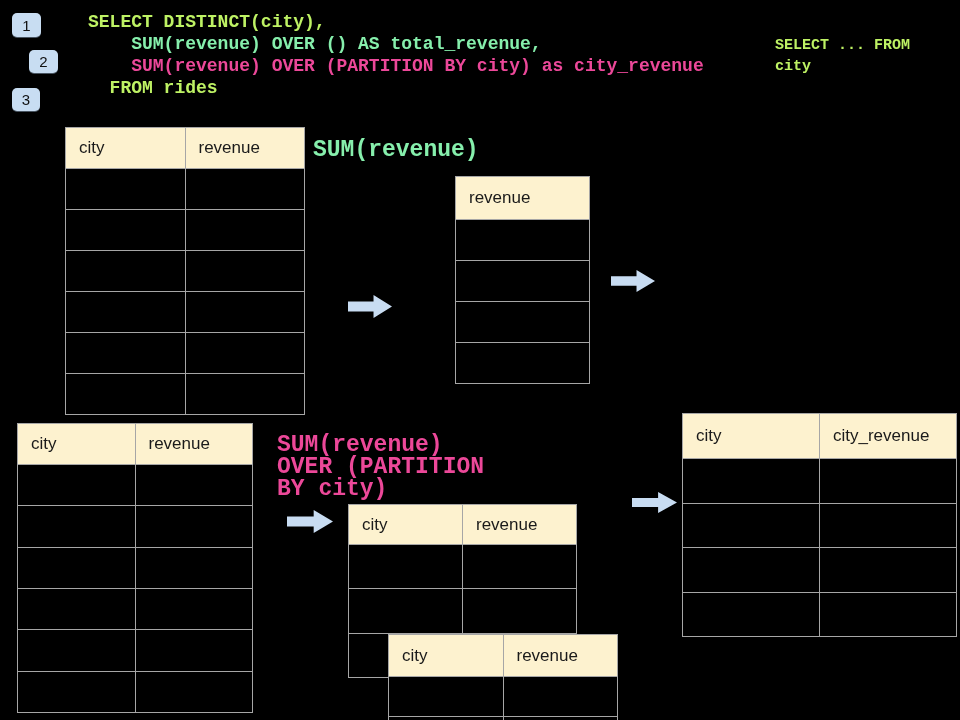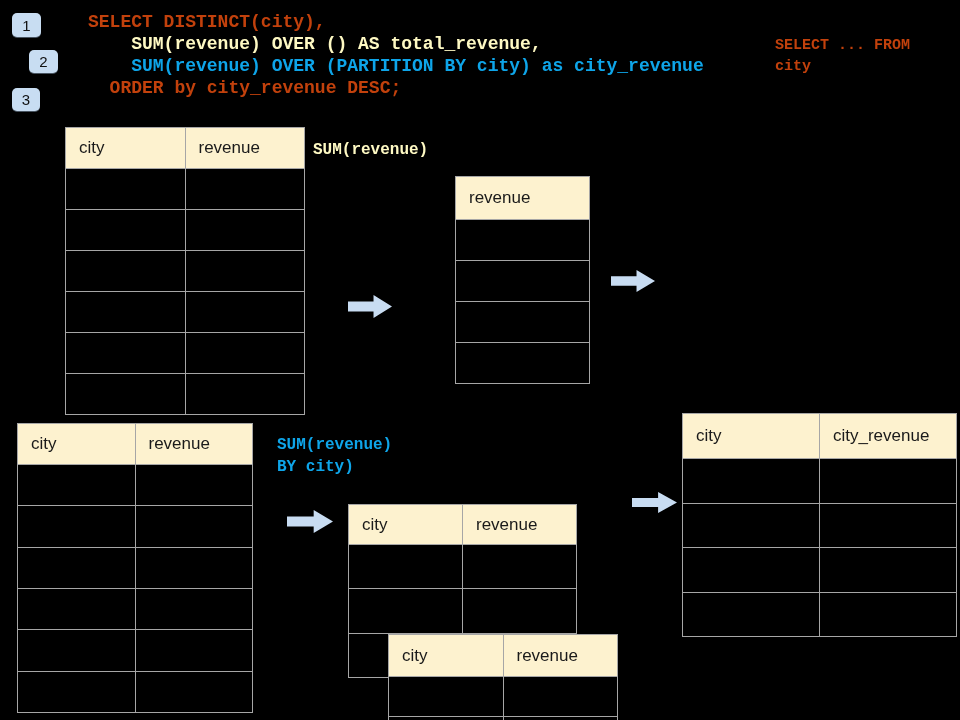--- a/index.html
+++ b/index.html
@@ -14,24 +14,24 @@
   
   .codeblock { position: absolute; }
   .code-line {
     font-family: "Liberation Mono", monospace;
     font-weight: bold;
     white-space: pre;
     line-height: 22px;
   }
   .code-main .code-line { font-size: 18px; }
   .code-side .code-line { font-size: 15px; line-height: 21px; }
-  .ann .code-line { font-size: 16px; }
-  .c-purple { color: #c2410c; }
-  .c-red    { color: #fef9c3; }
-  .c-green  { color: #0ea5e9; }
+  .ann .code-line { font-size: 23px; }
+  .c-purple { color: #bef264; }
+  .c-red    { color: #86efac; }
+  .c-green  { color: #ec4899; }
 
   
   .badge {
     position: absolute;
     background: #C8DDF2;
     border-radius: 5px;
     color: #111111;
     font-size: 15px;
     display: flex; align-items: center; justify-content: center;
     box-shadow: 0 1px 0 rgba(120,140,160,0.6);
@@ -70,34 +70,35 @@
 <div class="stage">
 
   <div class="badge" style="left:12px; top:13px; width:29px; height:24px;">1</div>
   <div class="badge" style="left:29px; top:50px; width:29px; height:23px;">2</div>
   <div class="badge" style="left:12px; top:88px; width:28px; height:23px;">3</div>
 
   <div class="codeblock code-main" style="left:88px; top:11px;">
       <div class="code-line c-purple">SELECT DISTINCT(city),</div>
       <div class="code-line c-red">    SUM(revenue) OVER () AS total_revenue,</div>
       <div class="code-line c-green">    SUM(revenue) OVER (PARTITION BY city) as city_revenue</div>
-      <div class="code-line c-purple">  ORDER by city_revenue DESC;</div>
+      <div class="code-line c-purple">  FROM rides</div>
     </div>
 
   <div class="codeblock code-side" style="left:775px; top:35px;">
       <div class="code-line c-purple">SELECT ... FROM</div>
       <div class="code-line c-purple">city</div>
     </div>
 
   <div class="codeblock ann" style="left:313px; top:139px;">
       <div class="code-line c-red">SUM(revenue)</div>
     </div>
 
   <div class="codeblock ann" style="left:277px; top:434px;">
       <div class="code-line c-green">SUM(revenue)</div>
+      <div class="code-line c-green">OVER (PARTITION</div>
       <div class="code-line c-green">BY city)</div>
     </div>
 
   <div class="tbl" style="left:65px; top:127px; width:240px; height:288px; --hh:40px;">
       <table>
         <thead>
           <tr>
             <th>city</th>
             <th>revenue</th>
           </tr>

